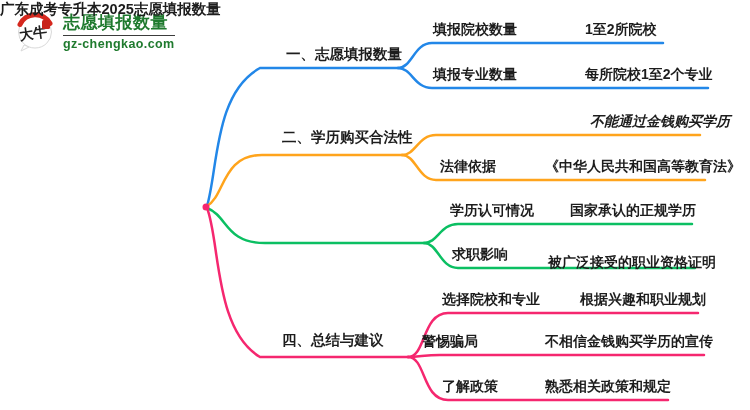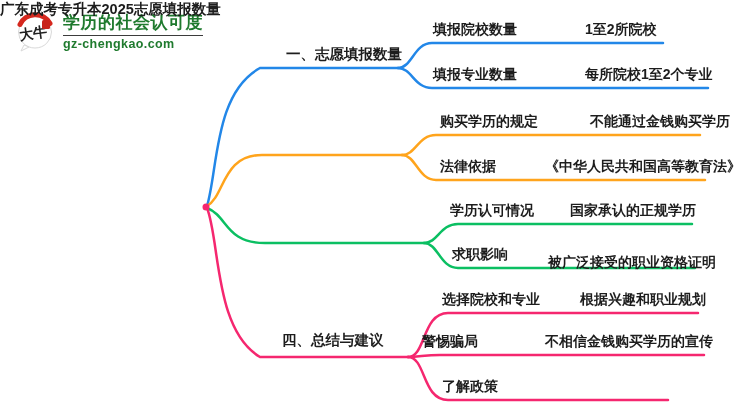--- a/index.html
+++ b/index.html
@@ -13,21 +13,21 @@
   .branch-label{font-size:14.5px;}
   .leaf-label,.leaf-value{font-size:14px;}
   
   .bl1{left:286px;top:45px;text-align:center;}
   .bl2{left:282px;top:128px;}
   .bl3{left:284px;top:214px;}
   .bl4{left:282px;top:331px;}
   
   .l1a-k{left:433px;top:21px;}  .l1a-v{left:585px;top:21px;}
   .l1b-k{left:433px;top:66px;}  .l1b-v{left:585px;top:66px;}
-  .l2a-k{left:440px;top:113px;} .l2a-v{left:590px;top:113px;}
+  .l2a-k{left:440px;top:113px;} .l2a-v{left:590px;top:113px;font-style:italic;}
   .l2b-k{left:440px;top:158px;} .l2b-v{left:545px;top:158px;}
   .l3a-k{left:450px;top:202px;} .l3a-v{left:570px;top:202px;}
   .l3b-k{left:452px;top:246px;} .l3b-v{left:548px;top:254px;}
   .l4a-k{left:442px;top:291px;} .l4a-v{left:580px;top:291px;}
   .l4b-k{left:422px;top:333px;} .l4b-v{left:545px;top:333px;}
   .l4c-k{left:442px;top:378px;} .l4c-v{left:545px;top:378px;}
   
   .logo{position:absolute;left:14px;top:10px;display:flex;align-items:center;gap:7px;}
   .logo-texts{display:flex;flex-direction:column;}
   .logo-name{color:#1f7a2e;font-weight:bold;font-size:17px;letter-spacing:0.5px;line-height:20px;}
@@ -64,44 +64,45 @@
 
   <div class="logo">
     <svg width="42" height="44" viewBox="0 0 42 44">
       <ellipse cx="21" cy="22" rx="16.5" ry="16" fill="#ffffff" stroke="#d9d9d9" stroke-width="1"></ellipse>
       <path d="M 10,35 L 7,41 L 15,37 Z" fill="#ffffff" stroke="#d9d9d9" stroke-width="1"></path>
       <path d="M 6,14.5 A 16.5,16 0 0 1 36,13.5" fill="none" stroke="#d5281e" stroke-width="5" stroke-linecap="round"></path>
       <text x="19" y="28" font-size="14" font-weight="bold" fill="#222222" text-anchor="middle" transform="rotate(-8 20 22)" font-family="'DejaVu Sans',sans-serif">大牛</text>
       <rect x="28" y="10" width="8" height="9" rx="1.5" fill="#c8241b"></rect>
     </svg>
     <div class="logo-texts">
-      <div class="logo-name">学历的社会认可度</div>
+      <div class="logo-name">志愿填报数量</div>
       <div class="logo-domain">gz-chengkao.com</div>
     </div>
   </div>
 
   <div class="txt root-label">广东成考专升本2025志愿填报数量</div>
 
   <div class="txt branch-label bl1">一、志愿填报数量</div>
+  <div class="txt branch-label bl2">二、学历购买合法性</div>
   <div class="txt branch-label bl4">四、总结与建议</div>
 
   <div class="txt leaf-label l1a-k">填报院校数量</div>
   <div class="txt leaf-value l1a-v">1至2所院校</div>
   <div class="txt leaf-label l1b-k">填报专业数量</div>
   <div class="txt leaf-value l1b-v">每所院校1至2个专业</div>
 
-  <div class="txt leaf-label l2a-k">购买学历的规定</div>
   <div class="txt leaf-value l2a-v">不能通过金钱购买学历</div>
   <div class="txt leaf-label l2b-k">法律依据</div>
   <div class="txt leaf-value l2b-v">《中华人民共和国高等教育法》</div>
 
   <div class="txt leaf-label l3a-k">学历认可情况</div>
   <div class="txt leaf-value l3a-v">国家承认的正规学历</div>
   <div class="txt leaf-label l3b-k">求职影响</div>
   <div class="txt leaf-value l3b-v">被广泛接受的职业资格证明</div>
 
   <div class="txt leaf-label l4a-k">选择院校和专业</div>
   <div class="txt leaf-value l4a-v">根据兴趣和职业规划</div>
   <div class="txt leaf-label l4b-k">警惕骗局</div>
   <div class="txt leaf-value l4b-v">不相信金钱购买学历的宣传</div>
   <div class="txt leaf-label l4c-k">了解政策</div>
+  <div class="txt leaf-value l4c-v">熟悉相关政策和规定</div>
 
 </div>
 
 </body></html>

